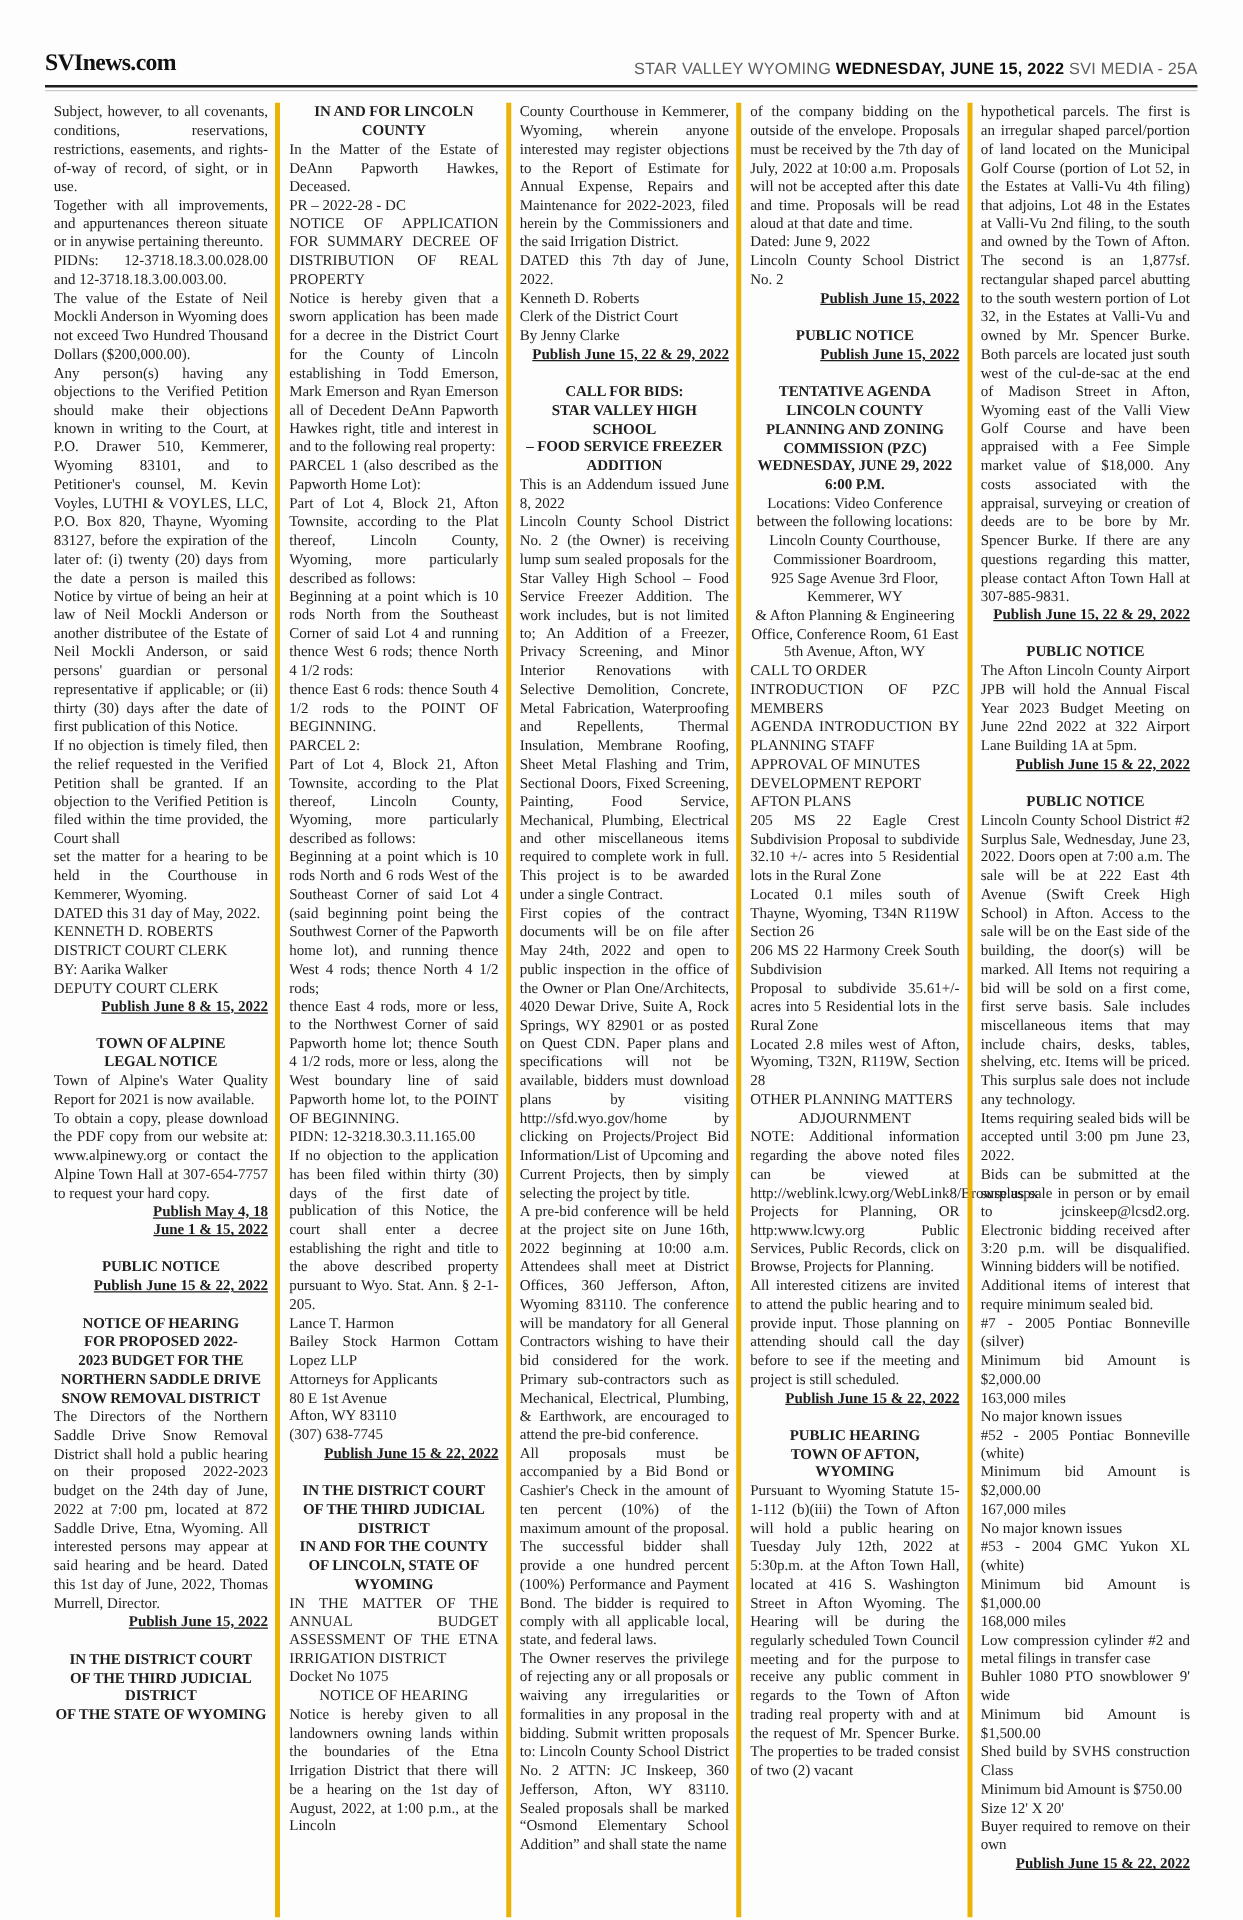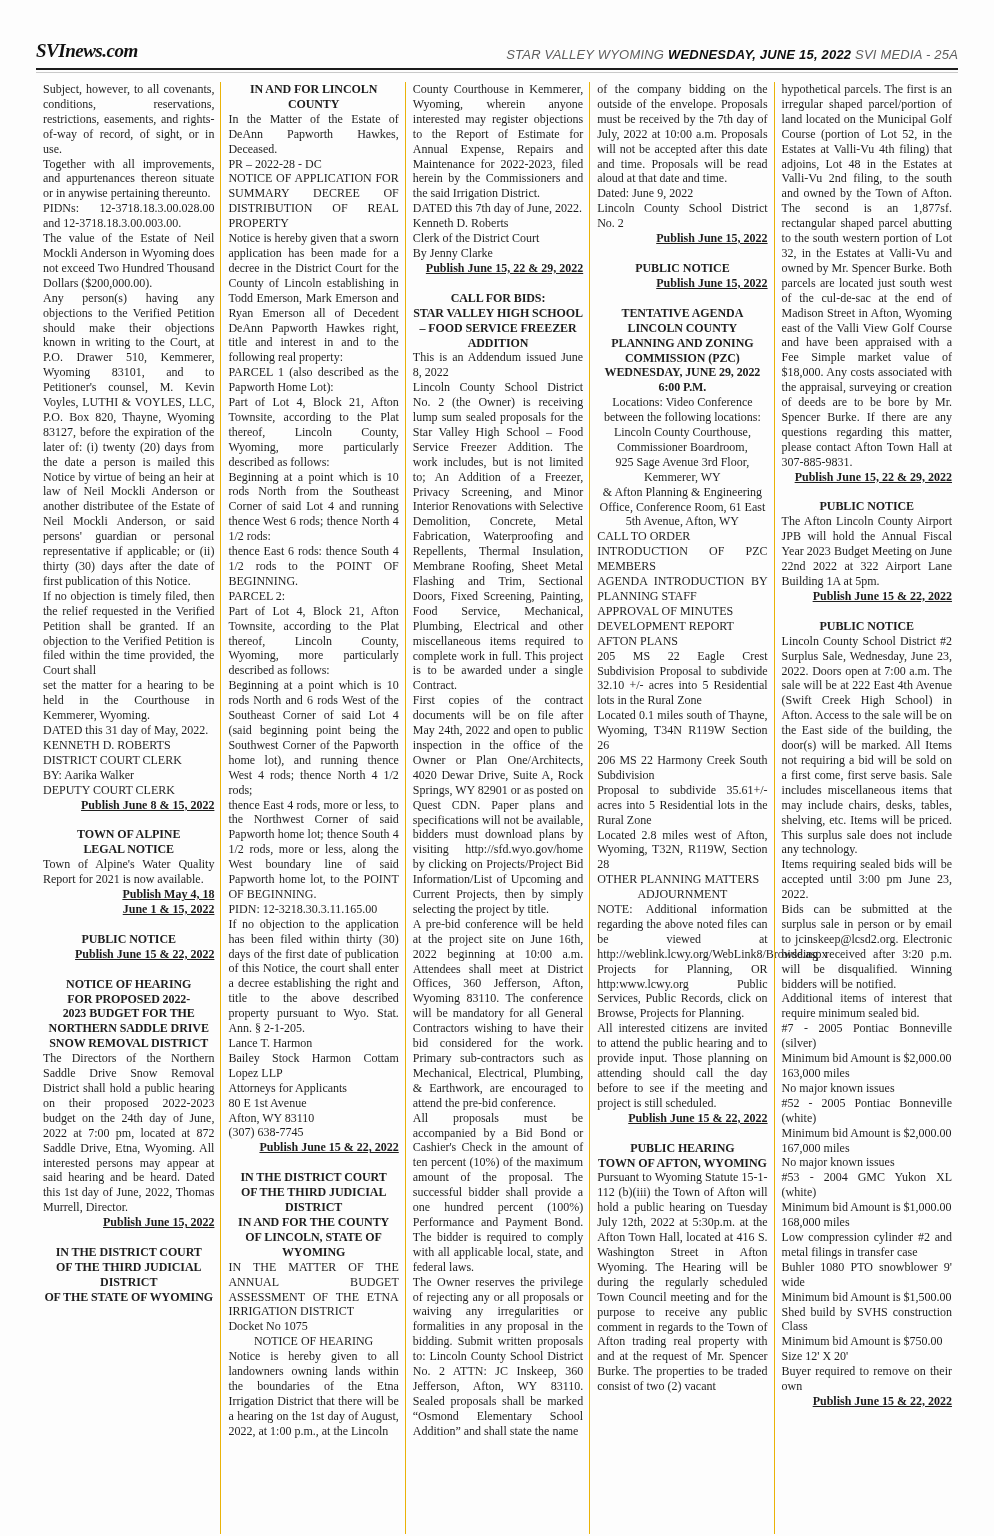--- a/index.html
+++ b/index.html
@@ -6,37 +6,37 @@
   body{
     width:994px;height:1536px;
     background:#fdfdfd;
     color:#1e1e1e;
     font-family:"Liberation Serif","DejaVu Serif",serif;
     overflow:hidden;
   }
   .page{padding:0 36px;}
   header{
     display:flex;justify-content:space-between;align-items:flex-end;
-    padding-top:40px;padding-bottom:6px;font-style:italic;
+    padding-top:40px;padding-bottom:6px;
   }
   .masthead{
     font-weight:bold;font-size:19px;letter-spacing:-0.5px;color:#111;
   }
   .pageinfo{
     font-family:"Liberation Sans","DejaVu Sans",sans-serif;
     font-size:13px;color:#5e5e5e;letter-spacing:0.2px;
   }
   .pageinfo .b{color:#0f0f0f;font-weight:bold;}
   .rule{border-top:2px solid #1c1c1c;border-bottom:1px solid #c9c9c9;height:2px;}
   .columns{
     display:grid;grid-template-columns:repeat(5,1fr);
     margin-top:9px;height:1452px;overflow:hidden;
   }
   .col{padding:0 6px 0 7px;min-width:0;}
-  .col+.col{border-left:1px solid #eab308;}
+  .col+.col{border-left:4px solid #eab308;}
   .col p{margin:0;font-size:12px;line-height:14.9px;}
   .p{text-align:justify;}
   .h{font-weight:bold;text-align:center;white-space:pre-line;margin-top:15px !important;letter-spacing:-0.1px;}
   .c{text-align:center;white-space:pre-line;}
   .pub{font-weight:bold;text-align:right;white-space:pre-line;margin-bottom:15px !important;text-decoration:underline;}
   .col > p:first-child{margin-top:0 !important;}
 </style>
 </head>
 <body>
 
@@ -61,20 +61,21 @@
         <p class="p">set the matter for a hearing to be held in the Courthouse in Kemmerer, Wyoming.</p>
         <p class="p">DATED this 31 day of May, 2022.</p>
         <p class="p">KENNETH D. ROBERTS</p>
         <p class="p">DISTRICT COURT CLERK</p>
         <p class="p">BY: Aarika Walker</p>
         <p class="p">DEPUTY COURT CLERK</p>
         <p class="pub">Publish June 8 &amp; 15, 2022</p>
         <p class="h">TOWN OF ALPINE
 LEGAL NOTICE</p>
         <p class="p">Town of Alpine's Water Quality Report for 2021 is now available.</p>
+        <p class="p">To obtain a copy, please download the PDF copy from our website at: www.alpinewy.org or contact the Alpine Town Hall at 307-654-7757 to request your hard copy.</p>
         <p class="pub">Publish May 4, 18
 June 1 &amp; 15, 2022</p>
         <p class="h">PUBLIC NOTICE</p>
         <p class="pub">Publish June 15 &amp; 22, 2022</p>
         <p class="h">NOTICE OF HEARING
 FOR PROPOSED 2022-
 2023 BUDGET FOR THE
 NORTHERN SADDLE DRIVE
 SNOW REMOVAL DISTRICT</p>
         <p class="p">The Directors of the Northern Saddle Drive Snow Removal District shall hold a public hearing on their proposed 2022-2023 budget on the 24th day of June, 2022 at 7:00 pm, located at 872 Saddle Drive, Etna, Wyoming.  All interested persons may appear at said hearing and be heard.  Dated this 1st day of June, 2022, Thomas Murrell, Director.</p>

